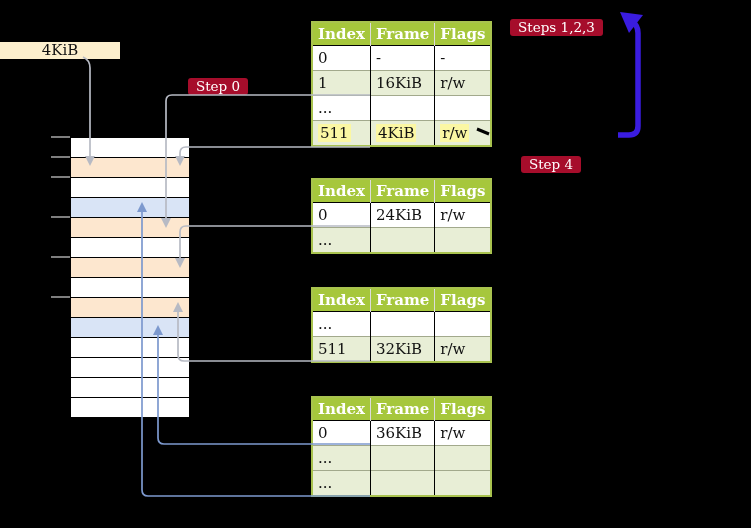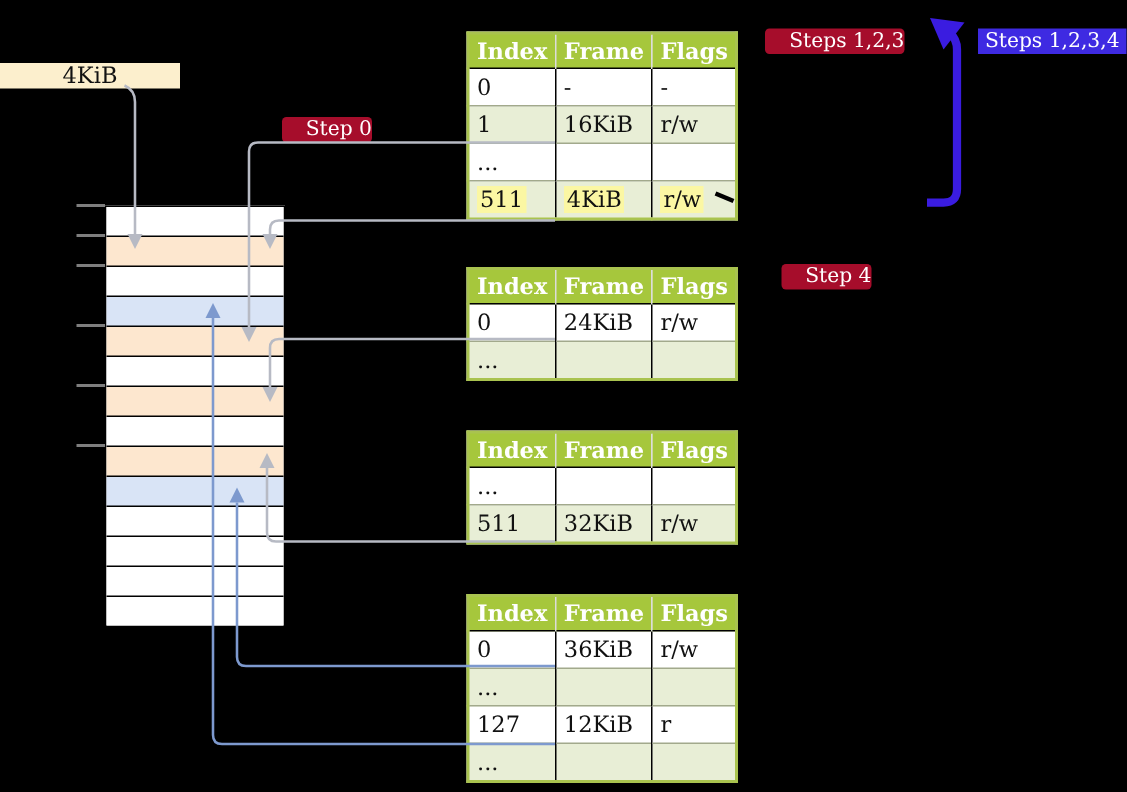--- a/index.html
+++ b/index.html
@@ -15,26 +15,26 @@
     position:absolute;left:0;top:42px;width:120px;height:17px;
     background:var(--label-box-bg);color:#111;
     font-size:15px;line-height:17px;text-align:center;
   }
 
   
   .badge{
     position:absolute;height:17px;line-height:17px;text-align:center;
     color:#fff;font-size:13.5px;border-radius:3px;white-space:nowrap;
   }
-  .badge.red{background:var(--badge-red-bg);text-align:right;}
+  .badge.red{background:var(--badge-red-bg);}
   .badge.blue{background:var(--badge-blue-bg);}
   #badge-step0{left:188px;top:42px;width:60px;margin-top:36px;}
   #badge-steps123{left:510px;top:19px;width:93px;}
   #badge-steps1234{left:652px;top:19px;width:99px;border-radius:0;}
-  #badge-step4{left:521px;top:156px;width:60px;margin-top:20px;}
+  #badge-step4{left:521px;top:156px;width:60px;}
 
   
   .memcol{
     position:absolute;left:70px;top:137px;width:120px;
     border:1px solid #000;box-sizing:border-box;background:#fff;
   }
   .mem-row{height:19px;border-bottom:1px solid #000;}
   .mem-row:last-child{border-bottom:none;}
   .mem-white{background:var(--mem-white);}
   .mem-orange{background:var(--mem-orange);}
@@ -75,21 +75,20 @@
 </style>
 </head>
 <body>
 
 <div class="stage">
 
   <div class="label-box">4KiB</div>
 
   <div class="badge red" id="badge-step0">Step 0</div>
   <div class="badge red" id="badge-steps123">Steps 1,2,3</div>
-  <div class="badge blue" id="badge-steps1234">Steps 1,2,3,4</div>
   <div class="badge red" id="badge-step4">Step 4</div>
 
   <div class="memcol">
       <div class="mem-row mem-white"></div>
       <div class="mem-row mem-orange"></div>
       <div class="mem-row mem-white"></div>
       <div class="mem-row mem-blue"></div>
       <div class="mem-row mem-orange"></div>
       <div class="mem-row mem-white"></div>
       <div class="mem-row mem-orange"></div>
@@ -206,25 +205,20 @@
       <tbody>
         <tr>
           <td>0</td>
           <td>36KiB</td>
           <td>r/w</td>
         </tr>
         <tr class="alt">
           <td>...</td>
           <td></td>
           <td></td>
-        </tr>
-        <tr>
-          <td>127</td>
-          <td>12KiB</td>
-          <td>r</td>
         </tr>
         <tr class="alt">
           <td>...</td>
           <td></td>
           <td></td>
         </tr>
       </tbody>
     </table>
 
   <svg class="overlay" width="751" height="528" viewBox="0 0 751 528">

